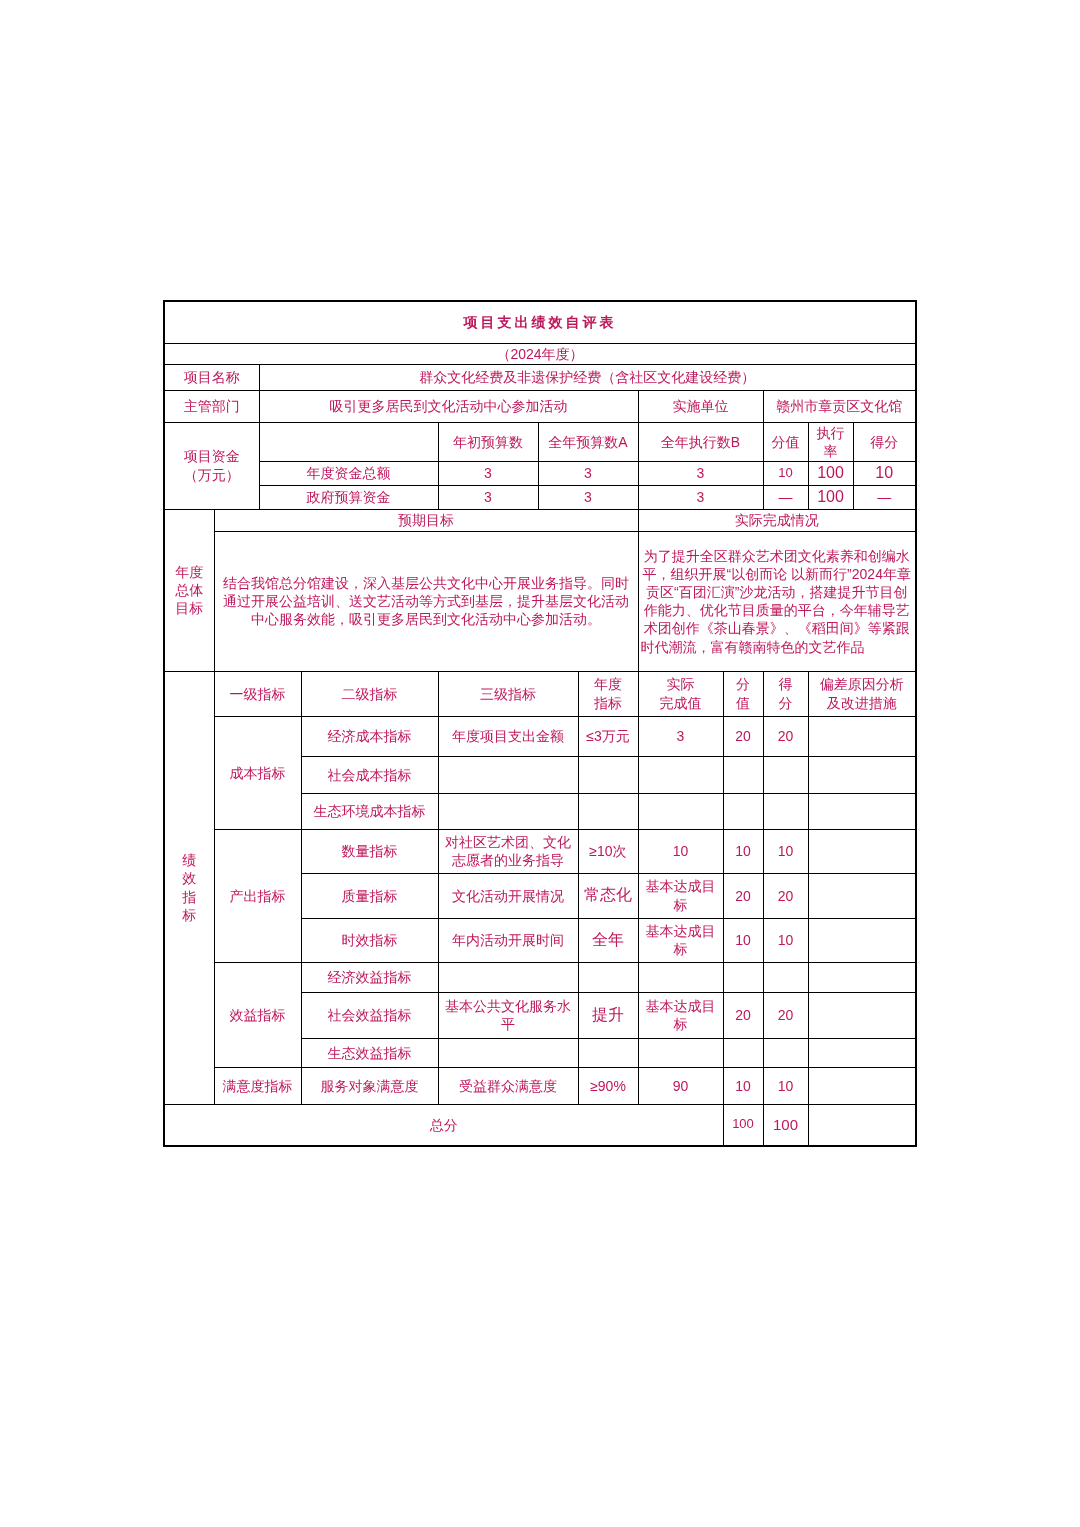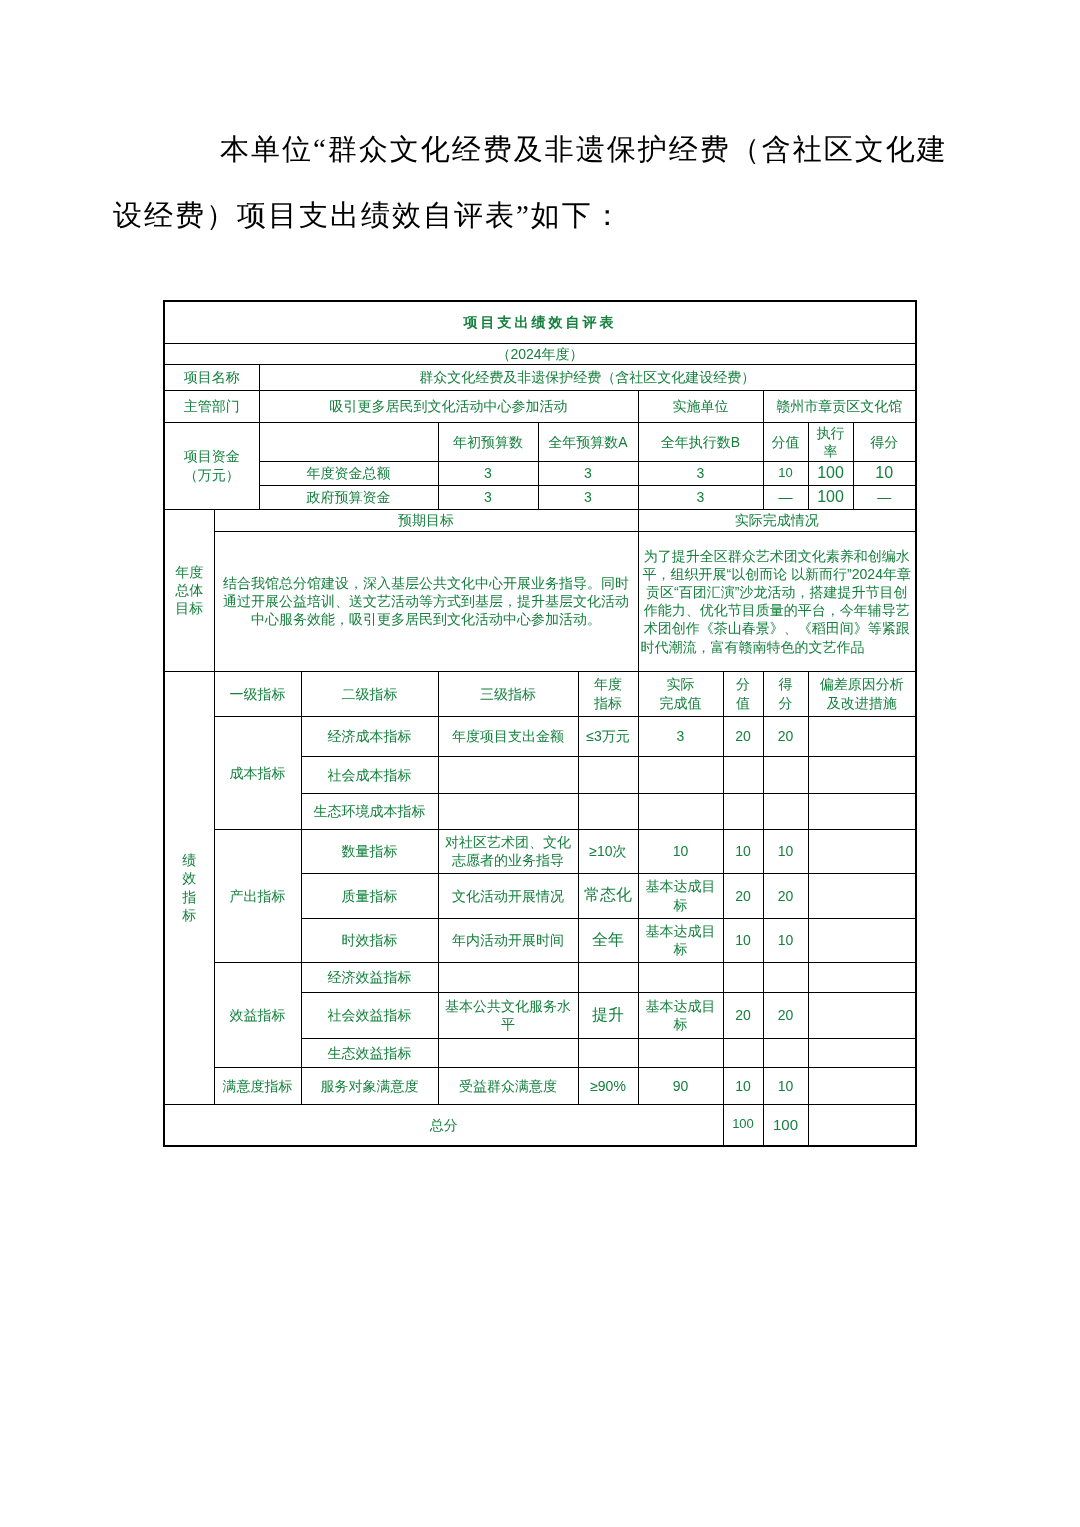--- a/index.html
+++ b/index.html
@@ -22,21 +22,21 @@
     color:#000;
   }
   table.eval-table {
     position:absolute;
     left:163px; top:300px;
     width:753px;
     border-collapse:collapse;
     table-layout:fixed;
     font-family:"Liberation Sans", sans-serif;
     border:2px solid #000;
-    color:#15803d;
+    color:#be185d;
   }
   table.eval-table td {
     border:1px solid #000;
     text-align:center;
     vertical-align:middle;
     font-size:14px;
     line-height:1.3;
     padding:1px 2px;
     overflow:hidden;
   }
@@ -86,21 +86,20 @@
     font-family:"Liberation Sans", sans-serif;
     font-size:17px;
     letter-spacing:1px;
   }
 </style>
 </head>
 <body>
 
 <div class="page">
 
-  <p class="intro">本单位“群众文化经费及非遗保护经费（含社区文化建设经费）项目支出绩效自评表”如下：</p>
 
   <table class="eval-table">
     <colgroup>
       <col style="width:50px">
         <col style="width:45px">
         <col style="width:42px">
         <col style="width:137px">
       <col style="width:100px">
         <col style="width:40px">
         <col style="width:60px">

